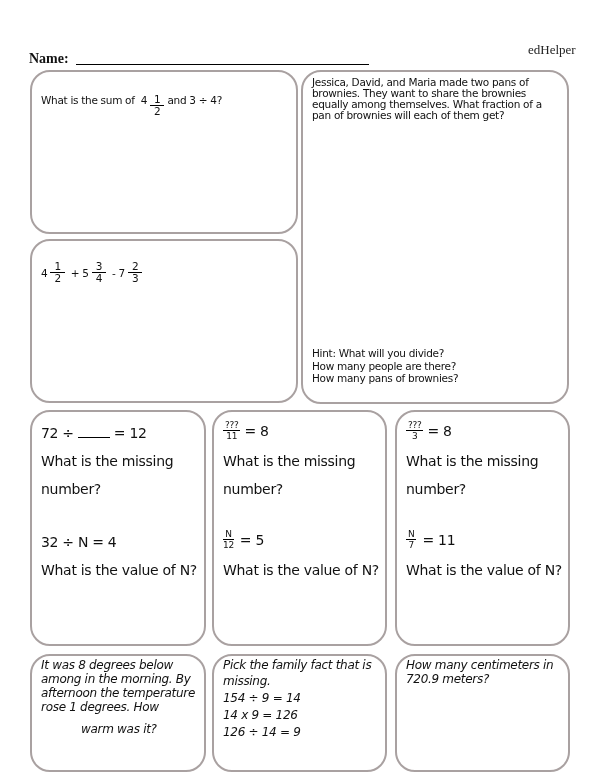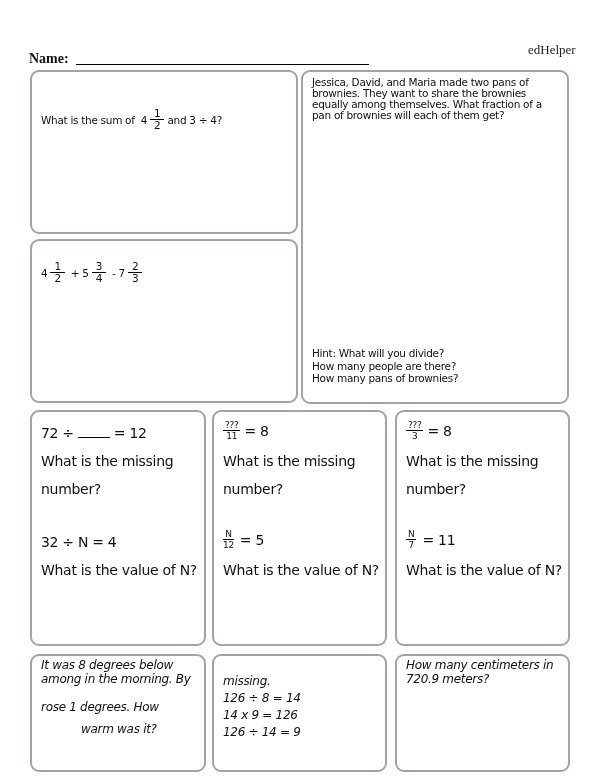--- a/index.html
+++ b/index.html
@@ -1,42 +1,42 @@
 <!DOCTYPE html>
 <html><head>
 <meta charset="utf-8">
 <style>
   html, body { margin:0; padding:0; background:#ffffff; }
   body { width:600px; height:776px; position:relative; overflow:hidden;
          font-family:"DejaVu Sans", sans-serif; color:#111; }
   .brand { position:absolute; left:528px; top:42px; font-family:"Liberation Serif", serif; font-size:13px; color:#222; }
   .name-label { position:absolute; left:29px; top:51px; font-family:"Liberation Serif", serif; font-weight:bold; font-size:14px; }
   .name-line { position:absolute; left:76px; top:64px; width:293px; height:0; border-top:1px solid #000; }
-  .box { position:absolute; box-sizing:border-box; border:2.5px solid #a9a1a1; border-radius:9px; background:#fff; }
+  .box { position:absolute; box-sizing:border-box; border:2.5px solid #a9a1a1; border-radius:20px; background:#fff; }
   .q-small { font-size:10.5px; line-height:12px; letter-spacing:-0.3px; }
   .q-mid { font-size:12px; line-height:14px; letter-spacing:-0.3px;font-style:italic; }
   .q-big { font-size:14px; letter-spacing:-0.3px; }
   .frac { display:inline-flex; flex-direction:column; align-items:center; vertical-align:middle; margin:0 3px; }
   .frac .num { border-bottom:1px solid #000; padding:0 4px; line-height:11px; }
   .frac .den { line-height:11px; }
   .sfrac { display:inline-flex; flex-direction:column; align-items:center; vertical-align:middle; font-size:9px; }
   .sfrac .num { border-bottom:1px solid #000; padding:0 2px; line-height:10px; }
   .sfrac .den { line-height:10px; }
   .blank { display:inline-block; width:32px; border-bottom:1px solid #000; margin:0 4px; vertical-align:baseline; }
   .line { position:absolute; left:9px; white-space:nowrap; }
 </style>
 </head>
 <body>
 
 <div class="brand">edHelper</div>
 <div class="name-label">Name:</div>
 <div class="name-line"></div>
 
 <div class="box" style="left:30px;top:70px;width:268px;height:164px;">
-  <div class="line q-small" style="top:36px;display:flex;align-items:center;">
+  <div class="line q-small" style="top:22px;display:flex;">
     <span>What is the sum of</span>
     <span style="margin-left:6px;">4</span>
     <span class="frac">
       <span class="num">1</span>
       <span class="den">2</span>
     </span>
     <span>and 3 ÷ 4?</span>
   </div>
 </div>
 
@@ -115,27 +115,29 @@
       <span class="den">7</span>
     </span>
     <span style="margin-left:6px;">= 11</span>
   </div>
   <div class="line q-big" style="top:150px;">What is the value of N?</div>
 </div>
 
 <div class="box" style="left:30px;top:654px;width:176px;height:118px;">
   <div class="line q-mid" style="top:2px;">It was 8 degrees below</div>
   <div class="line q-mid" style="top:16px;">among in the morning.  By</div>
+  <div class="line q-mid" style="top:30px;">afternoon the temperature</div>
   <div class="line q-mid" style="top:44px;">rose 1 degrees.  How</div>
   <div class="line q-mid" style="top:66px;margin-left:40px;">warm was it?</div>
 </div>
 
 <div class="box" style="left:212px;top:654px;width:175px;height:118px;">
+  <div class="line q-mid" style="top:2px;">Pick the family fact that is</div>
   <div class="line q-mid" style="top:18px;">missing.</div>
-  <div class="line q-mid" style="top:35px;">126 ÷ 8 = 14</div>
+  <div class="line q-mid" style="top:35px;">154 ÷ 9 = 14</div>
   <div class="line q-mid" style="top:52px;">14 x 9 = 126</div>
   <div class="line q-mid" style="top:69px;">126 ÷ 14 = 9</div>
 </div>
 
 <div class="box" style="left:395px;top:654px;width:175px;height:118px;">
   <div class="line q-mid" style="top:2px;">How many centimeters in</div>
   <div class="line q-mid" style="top:16px;">720.9 meters?</div>
 </div>
 
 </body></html>

